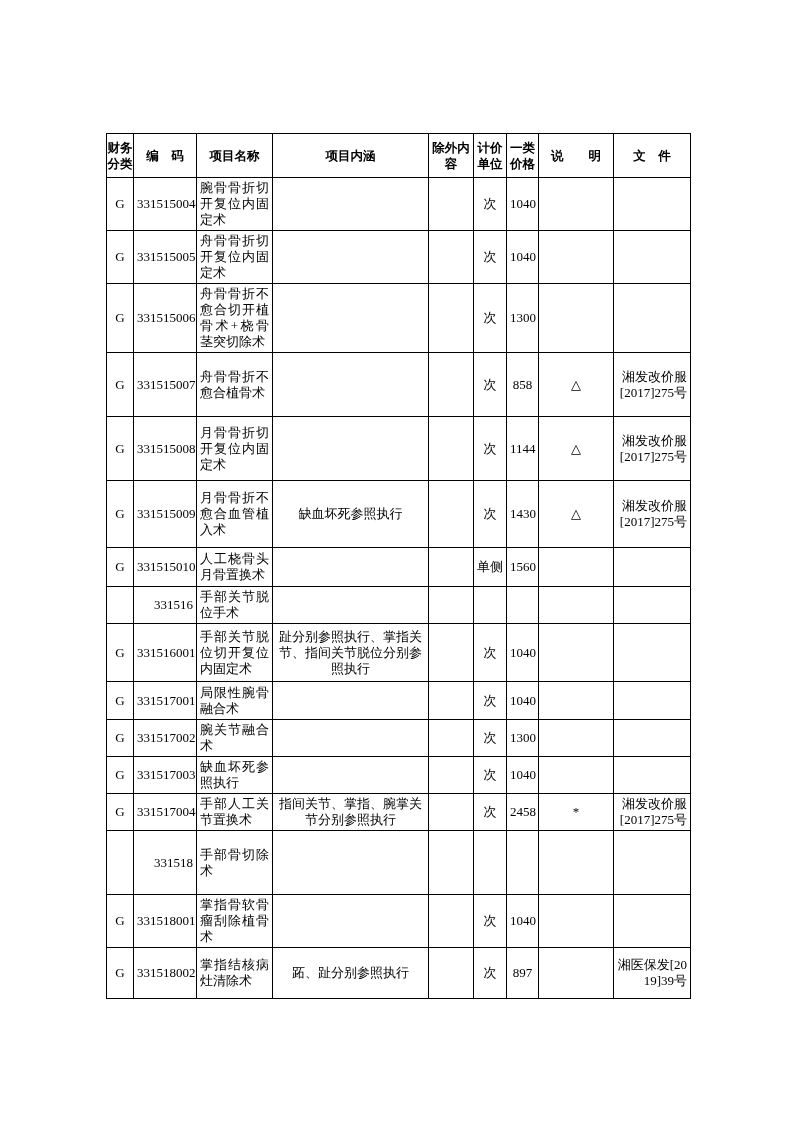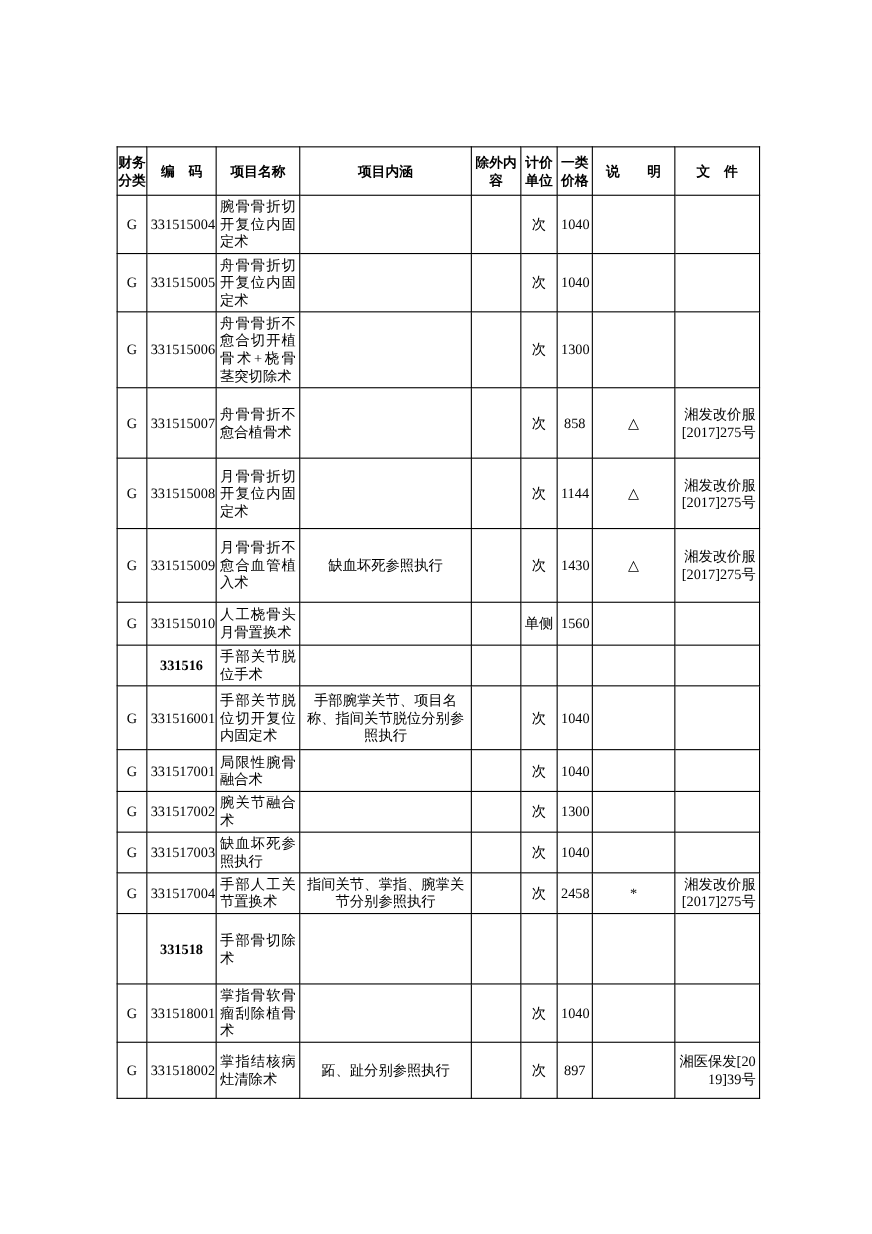--- a/index.html
+++ b/index.html
@@ -37,21 +37,21 @@
   }
   .c-cat{text-align:center;padding:2px 0;}
   .c-code{text-align:center;padding:2px 0;font-size:12.5px;white-space:nowrap;}
   .c-name{text-align:justify;text-justify:inter-character;}
   .c-content{text-align:center;}
   .c-excl{text-align:center;}
   .c-unit{text-align:center;padding:2px 1px;white-space:nowrap;}
   .c-price{text-align:center;padding:2px 1px;white-space:nowrap;}
   .c-note{text-align:center;}
   .c-doc{text-align:right;padding:2px 2px;line-height:15px;}
-  tr.category .c-code{font-weight:bold;text-align:center;padding-left:2px;}
+  tr.category .c-code{font-weight:normal;text-align:right;padding-left:2px;}
   
   #price-table tbody tr:nth-child(1){height:51px;}
   #price-table tbody tr:nth-child(2){height:50px;}
   #price-table tbody tr:nth-child(3){height:65px;}
   #price-table tbody tr:nth-child(4){height:64px;}
   #price-table tbody tr:nth-child(5){height:64px;}
   #price-table tbody tr:nth-child(6){height:67px;}
   #price-table tbody tr:nth-child(7){height:39px;}
   #price-table tbody tr:nth-child(8){height:33px;}
   #price-table tbody tr:nth-child(9){height:58px;}
@@ -184,21 +184,21 @@
     <td class="c-excl"></td>
     <td class="c-unit"></td>
     <td class="c-price"></td>
     <td class="c-note"></td>
     <td class="c-doc"></td>
   </tr>
         <tr>
     <td class="c-cat">G</td>
     <td class="c-code">331516001</td>
     <td class="c-name">手部关节脱位切开复位内固定术</td>
-    <td class="c-content">手部腕掌关节、项目名称、指间关节脱位分别参照执行</td>
+    <td class="c-content">趾分别参照执行、掌指关节、指间关节脱位分别参照执行</td>
     <td class="c-excl"></td>
     <td class="c-unit">次</td>
     <td class="c-price">1040</td>
     <td class="c-note"></td>
     <td class="c-doc"></td>
   </tr>
         <tr>
     <td class="c-cat">G</td>
     <td class="c-code">331517001</td>
     <td class="c-name">局限性腕骨融合术</td>

